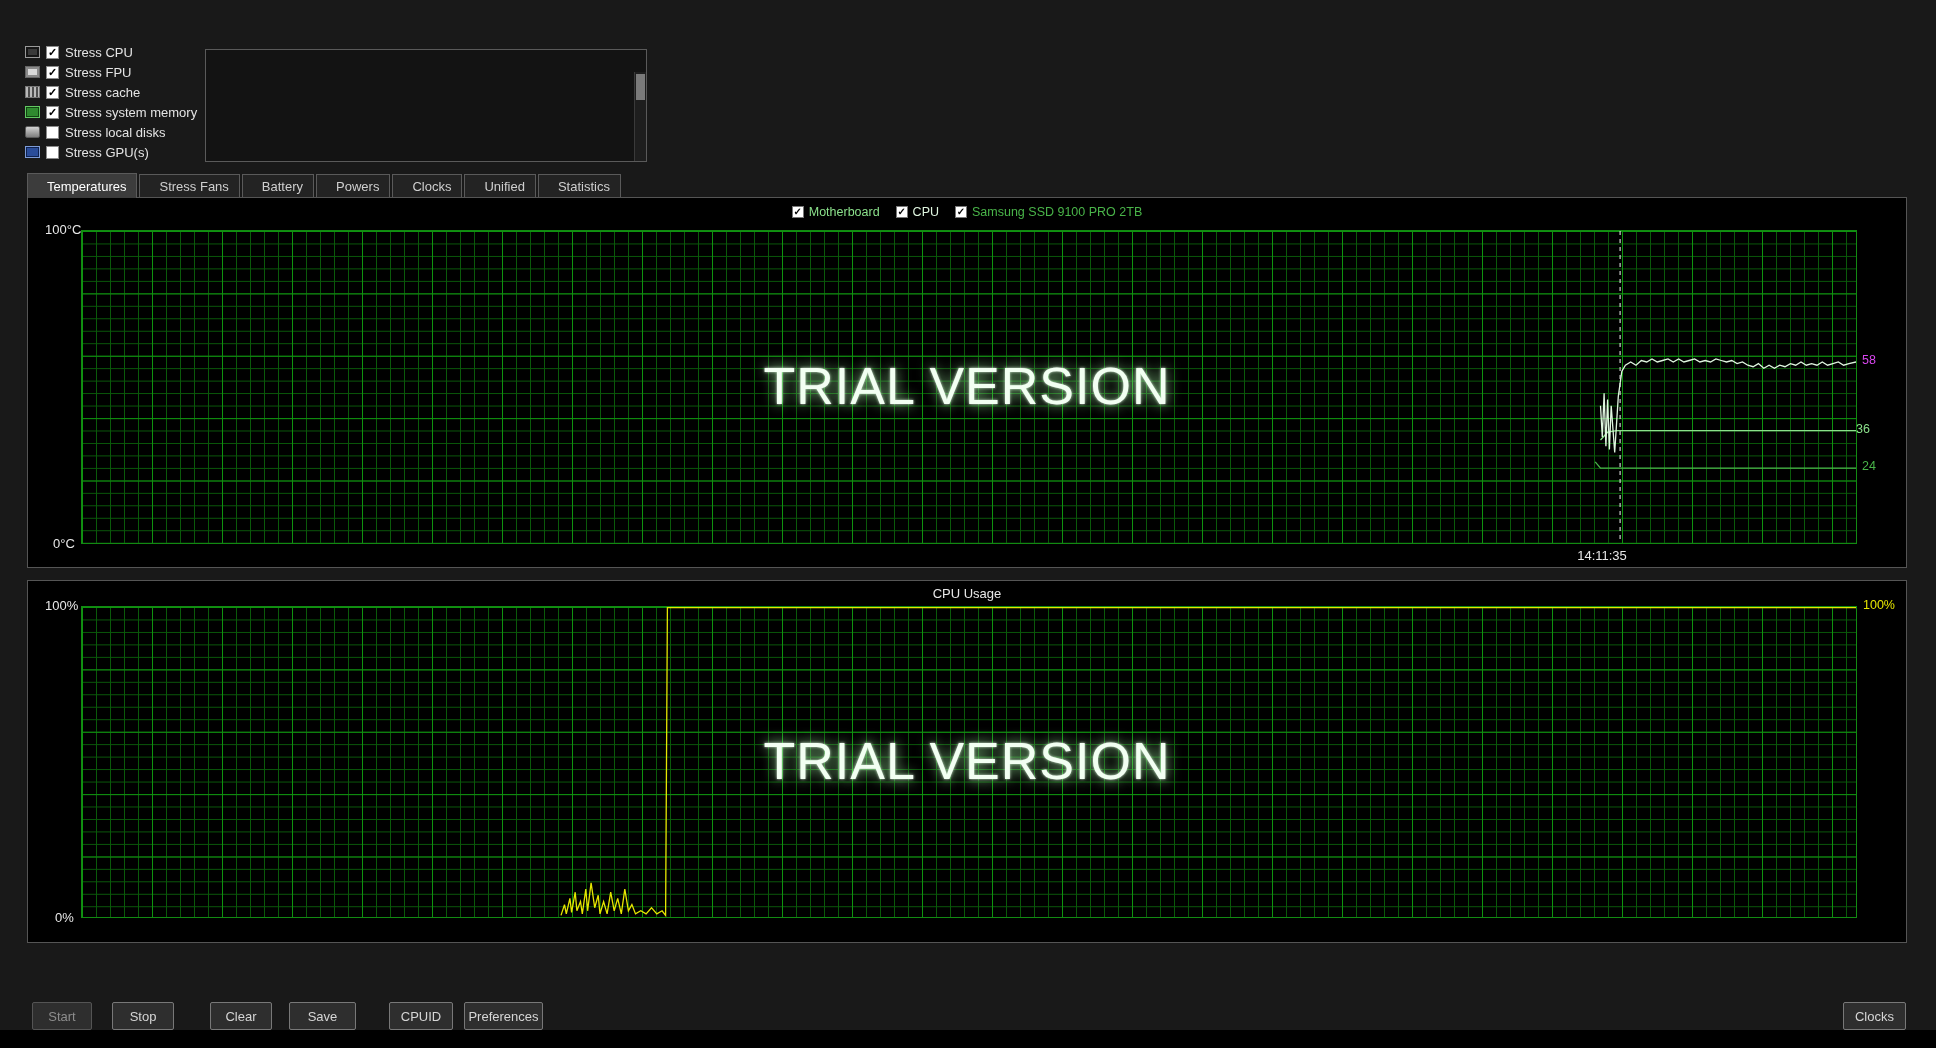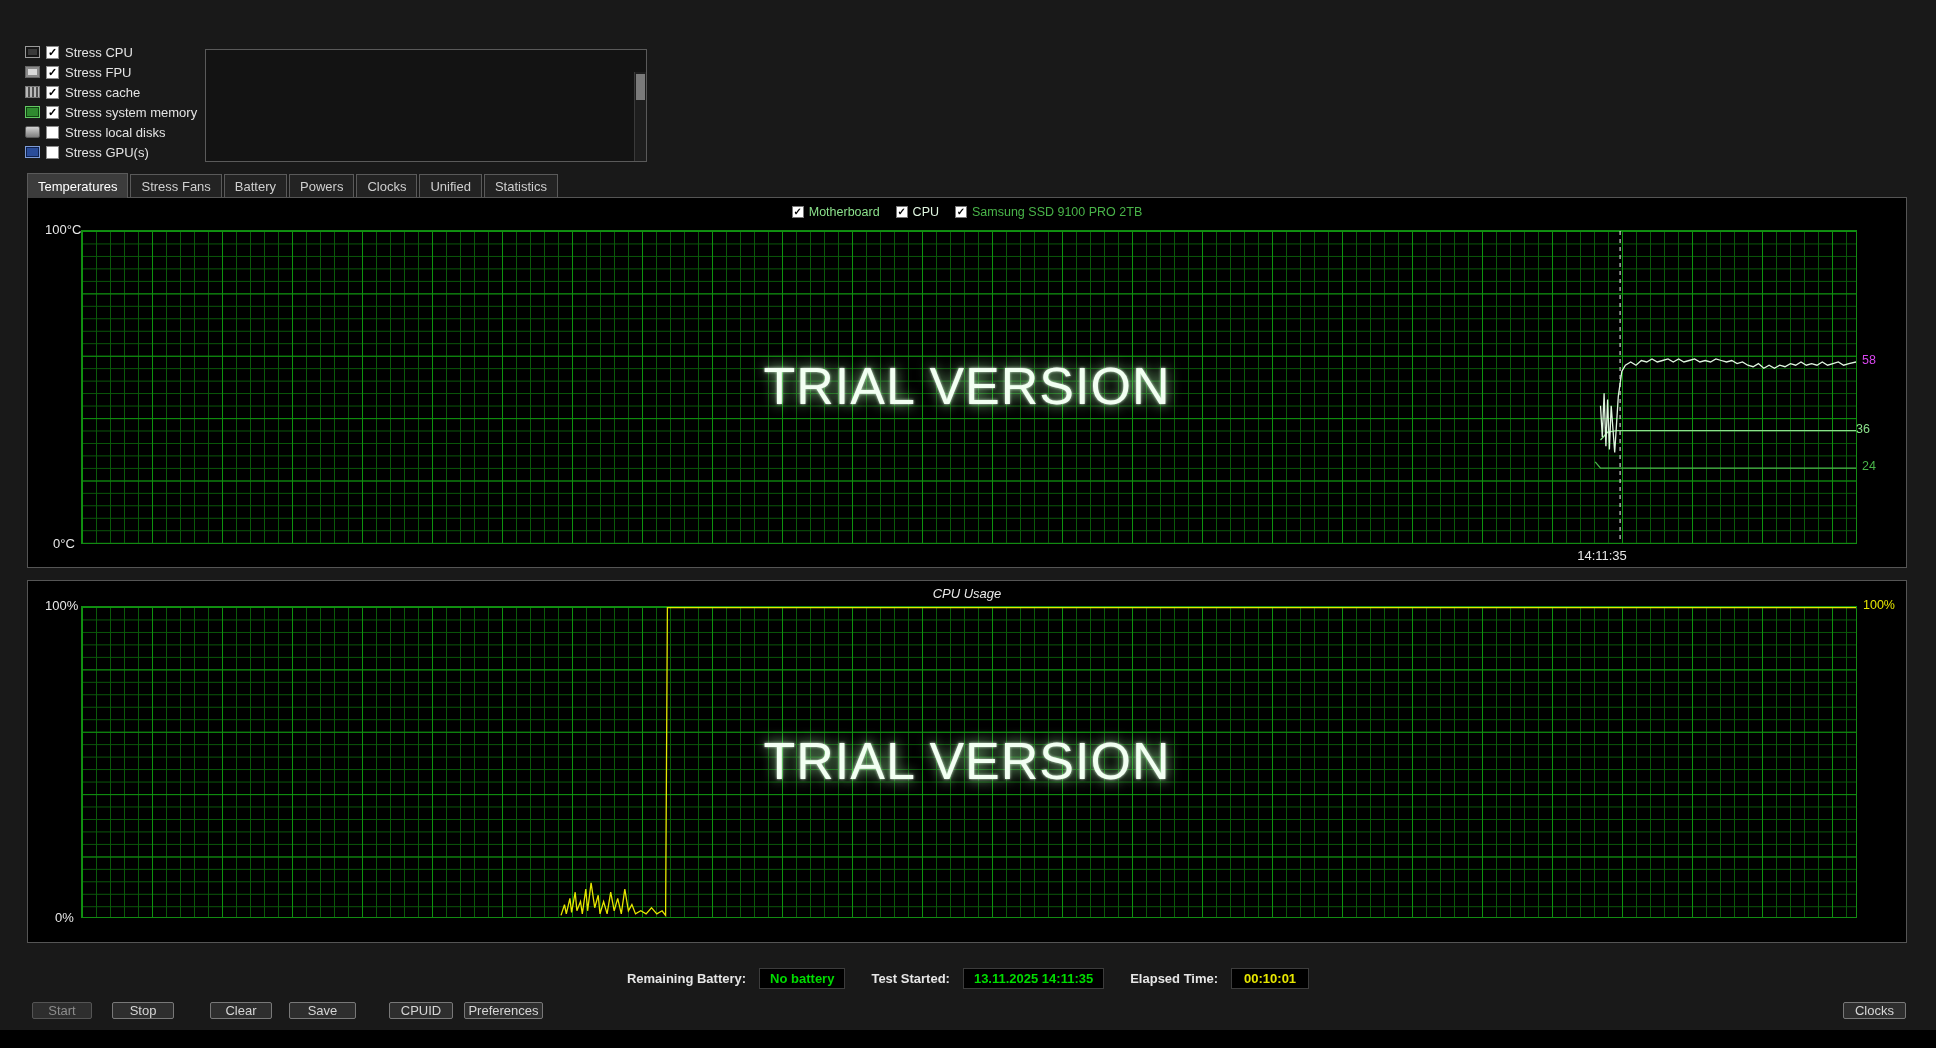--- a/index.html
+++ b/index.html
@@ -37,21 +37,21 @@
   .log-col { padding: 3px 7px; white-space: nowrap; overflow: hidden; }
   .log-col.datetime { width: 152px; border-right: 1px solid #5a5a5a; }
   .log-col.status { flex: 1; border-right: 1px solid #5a5a5a; }
   .log-row { display: flex; height: 20px; color: #e6e6e6; background: #1c1c1c; border-bottom: 1px solid #282828; }
   .log-scrollbar { position: absolute; right: 0; top: 22px; width: 12px; bottom: 0; background: #1e1e1e; border-left: 1px solid #3a3a3a; }
   .log-thumb { position: absolute; left: 1px; right: 1px; top: 2px; height: 26px; background: #7a7a7a; }
 
   
   .tabs { position: absolute; left: 27px; top: 175px; height: 23px; display: flex; align-items: flex-end; }
   .tab {
-    padding: 4px 10px 4px 10px; margin-right: 2px;
+    padding: 4px 10px 4px 19px; margin-right: 2px;
     background: #232323; color: #cfcfcf;
     border: 1px solid #5a5a5a; border-bottom: none;
     white-space: nowrap; cursor: default;
   }
   .tab.active { background: #3c3c3c; color: #ffffff; padding-top: 5px; position: relative; z-index: 3; }
 
   
   .chart-panel { position: absolute; background: #000; border: 1px solid #555; }
   #temp-panel  { left: 27px; top: 197px; width: 1880px; height: 371px; }
   #usage-panel { left: 27px; top: 580px; width: 1880px; height: 363px; }
@@ -71,21 +71,21 @@
   #usage-plot { left: 53px; top: 25px; width: 1776px; height: 312px; }
   .plot svg { position: absolute; left: 0; top: 0; }
 
   .legend { position: absolute; left: 0; right: 0; top: 7px; display: flex; justify-content: center; gap: 16px; z-index: 4; }
   .legend-item { display: inline-flex; align-items: center; gap: 5px; font-size: 12.5px; cursor: default; }
   .legend-checkbox {
     width: 12px; height: 12px; background: #fff; border: 1px solid #777;
     display: inline-flex; align-items: center; justify-content: center;
     font-size: 10px; font-weight: bold; color: #000; line-height: 1;
   }
-  .chart-title { position: absolute; left: 0; right: 0; top: 5px; text-align: center; color: #e8e8e8; z-index: 4; font-style: italic; }
+  .chart-title { position: absolute; left: 0; right: 0; top: 5px; text-align: center; color: #e8e8e8; z-index: 4; }
 
   .corner-label { position: absolute; color: #e8e8e8; white-space: nowrap; z-index: 4; }
   #temp-panel  .tl { left: 17px; top: 24px; }
   #temp-panel  .bl { left: 25px; top: 338px; }
   #usage-panel .tl { left: 17px; top: 17px; }
   #usage-panel .bl { left: 27px; top: 329px; }
 
   .right-label { position: absolute; font-size: 12.5px; white-space: nowrap; z-index: 4; }
   #usage-right-label { left: 1835px; top: 17px; }
 
@@ -108,21 +108,21 @@
     margin-left: 13px; min-width: 78px; height: 21px; line-height: 19px;
     padding: 0 10px; text-align: center;
     background: #000; border: 1px solid #3c3c3c; font-weight: bold;
   }
   .sb-value.green  { color: #00dc00; }
   .sb-value.yellow { color: #e6e600; }
   .sb-value.wide { min-width: 140px; }
 
   
   .btn {
-    position: absolute; top: 1002px; height: 17px;
+    position: absolute; top: 1002px; height: 28px;
     background: #2e2e2e; border: 1px solid #787878; border-radius: 2px;
     color: #d6d6d6; font-family: "Liberation Sans", sans-serif; font-size: 13px;
     text-align: center; cursor: default;
   }
   .btn.disabled { color: #8d8d8d; border-color: #545454; }
   #btn-start { left: 32px;  width: 60px; }
   #btn-stop  { left: 112px; width: 62px; }
   #btn-clear { left: 210px; width: 62px; }
   #btn-save  { left: 289px; width: 67px; }
   #btn-cpuid { left: 389px; width: 64px; }
@@ -221,28 +221,20 @@
     <span class="corner-label bl">0%</span>
     <div class="plot" id="usage-plot">
         <svg width="1774" height="310" viewBox="0 0 1774 310">
           <polyline points="479.0,308.4 482.5,297.6 484.3,306.9 487.9,291.4 489.6,305.4 493.2,285.2 494.9,303.8 498.5,294.5 500.3,306.9 503.8,282.1 505.6,303.8 509.1,275.9 512.7,300.7 516.2,288.3 518.0,306.9 521.6,294.5 525.1,306.9 528.7,285.2 532.2,303.8 535.7,291.4 539.3,306.9 542.8,282.1 546.4,303.8 549.9,297.6 553.5,306.9 558.8,303.8 564.1,306.9 569.5,300.7 574.8,306.9 580.1,303.8 583.6,308.4 585.4,0.6 1774.0,0.6" fill="none" stroke="#e6e600" stroke-width="1.3"></polyline>
         </svg>
       </div>
     <div class="watermark">TRIAL VERSION</div>
     <span class="right-label" id="usage-right-label" style="color: rgb(230, 230, 0);">100%</span>
   </div>
 
-  <div class="status-bar">
-    <span class="sb-label">Remaining Battery:</span>
-    <span class="sb-value green">No battery</span>
-    <span class="sb-label">Test Started:</span>
-    <span class="sb-value green wide">13.11.2025 14:11:35</span>
-    <span class="sb-label">Elapsed Time:</span>
-    <span class="sb-value yellow">00:10:01</span>
-  </div>
 
   <button class="btn disabled" id="btn-start">Start</button>
   <button class="btn" id="btn-stop">Stop</button>
   <button class="btn" id="btn-clear">Clear</button>
   <button class="btn" id="btn-save">Save</button>
   <button class="btn" id="btn-cpuid">CPUID</button>
   <button class="btn" id="btn-preferences">Preferences</button>
   <button class="btn" id="btn-close">Clocks</button>
 
   <div class="bottom-strip"></div>

